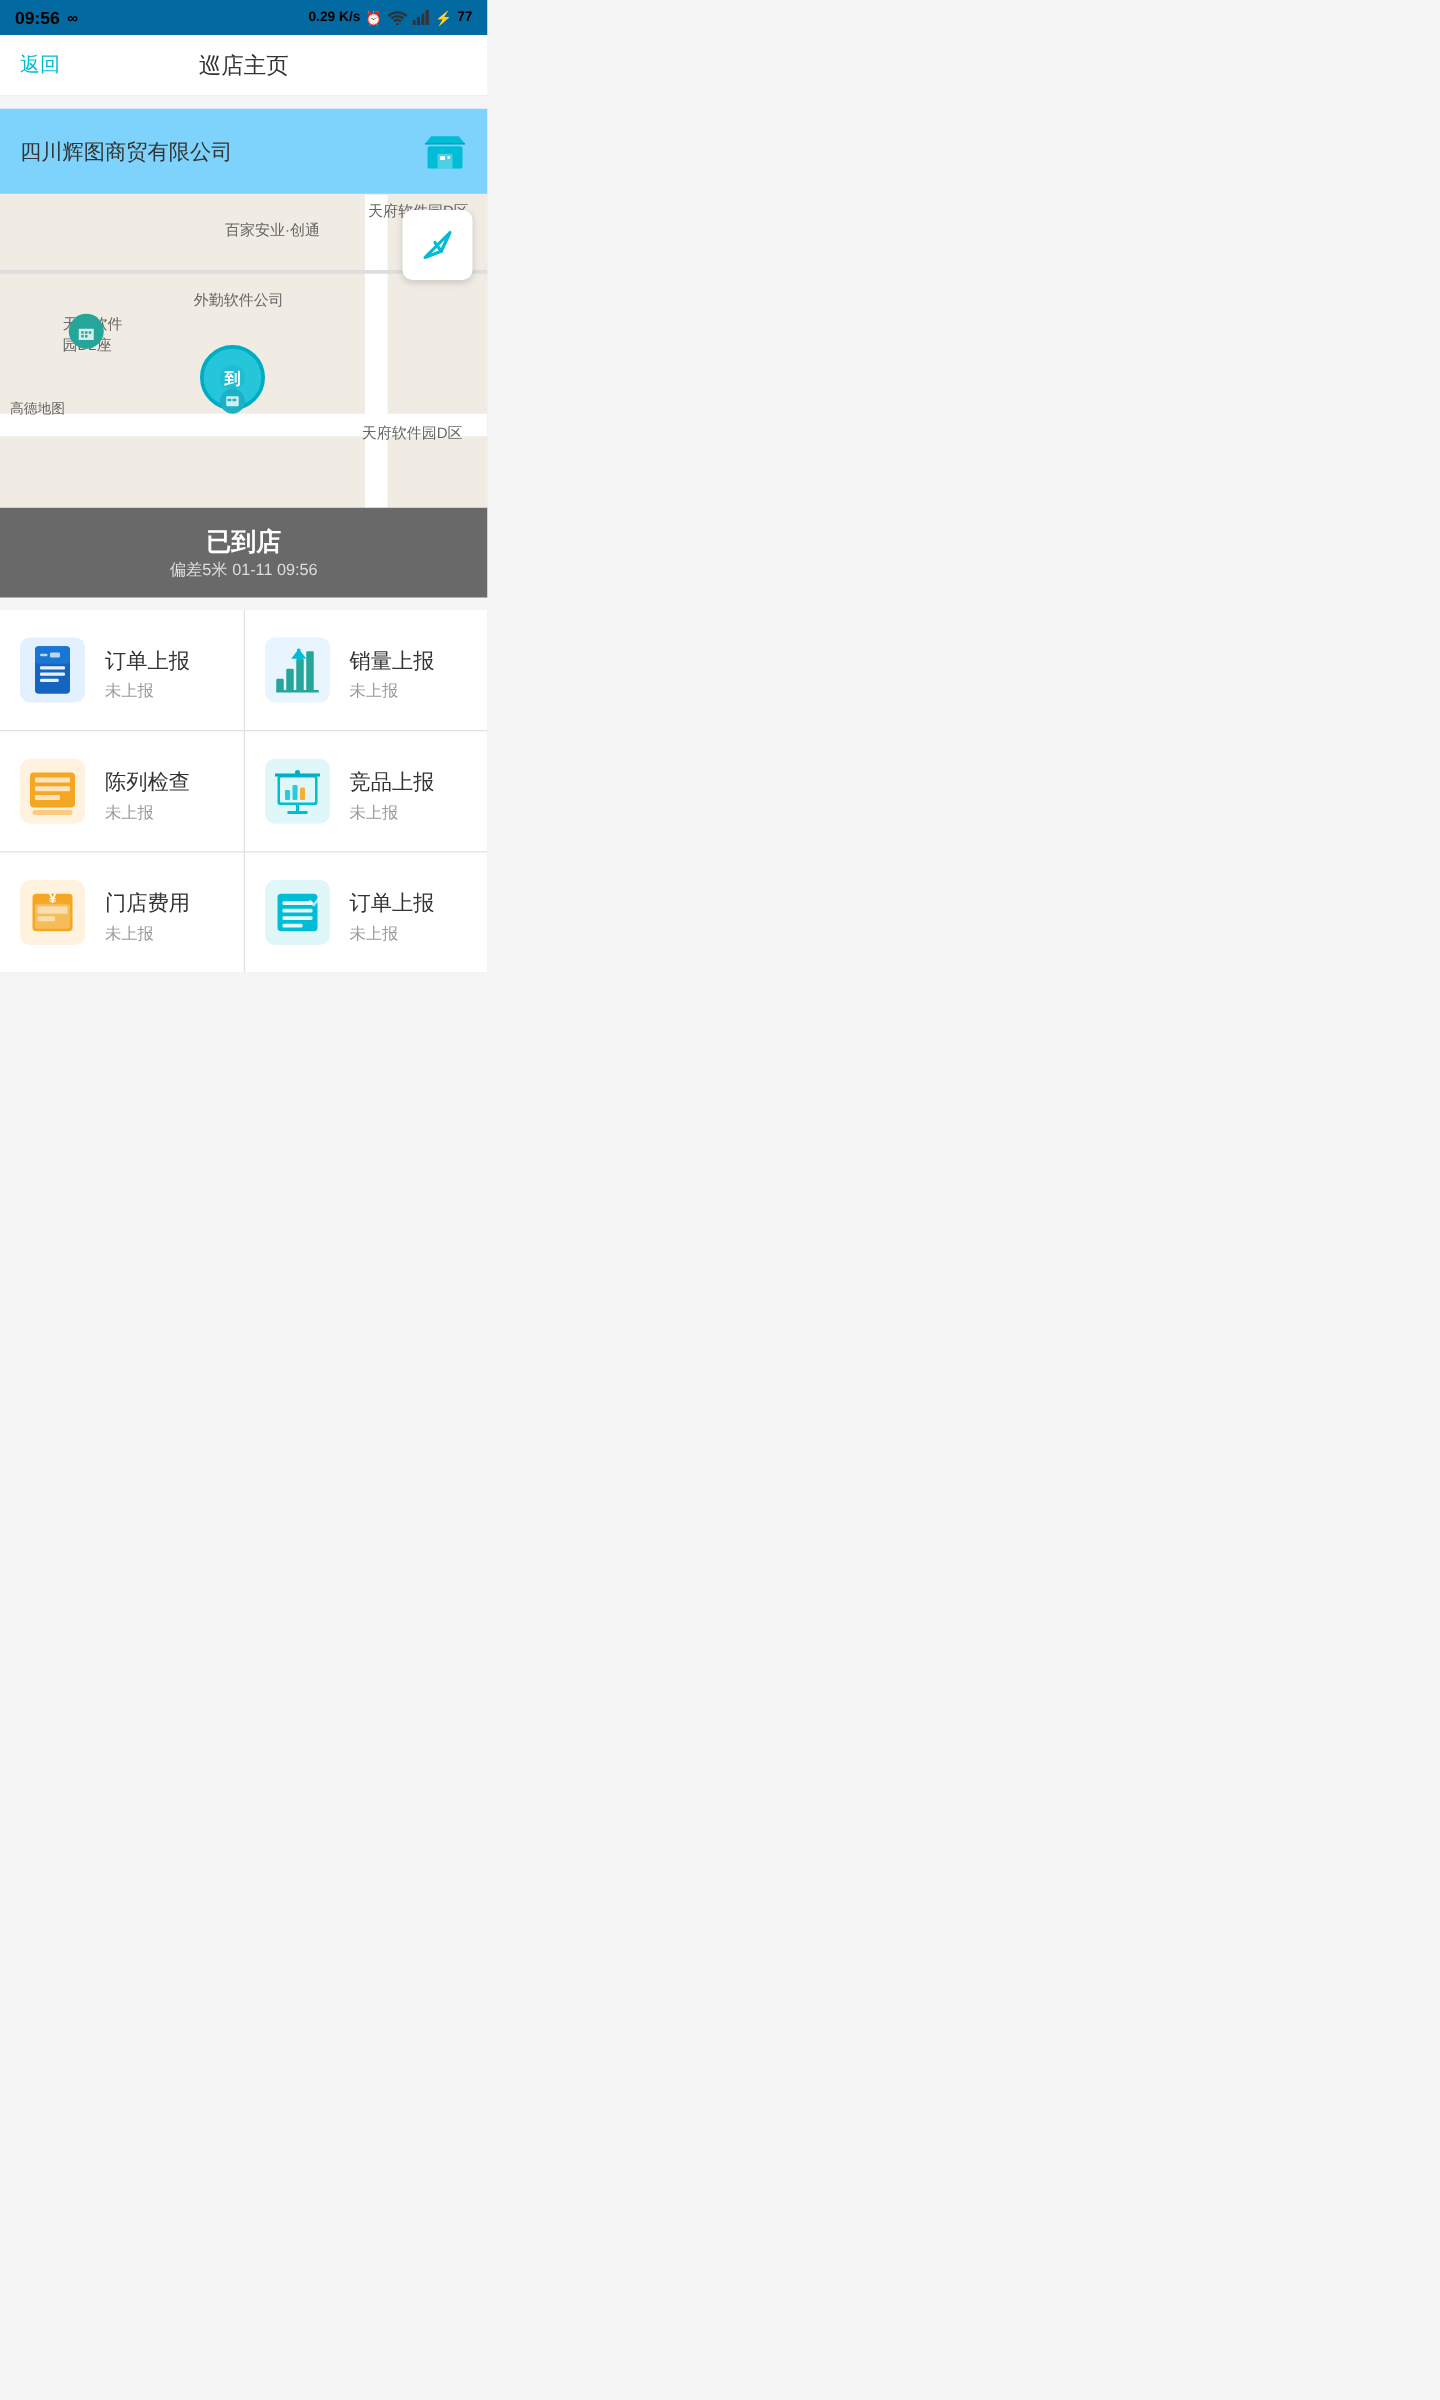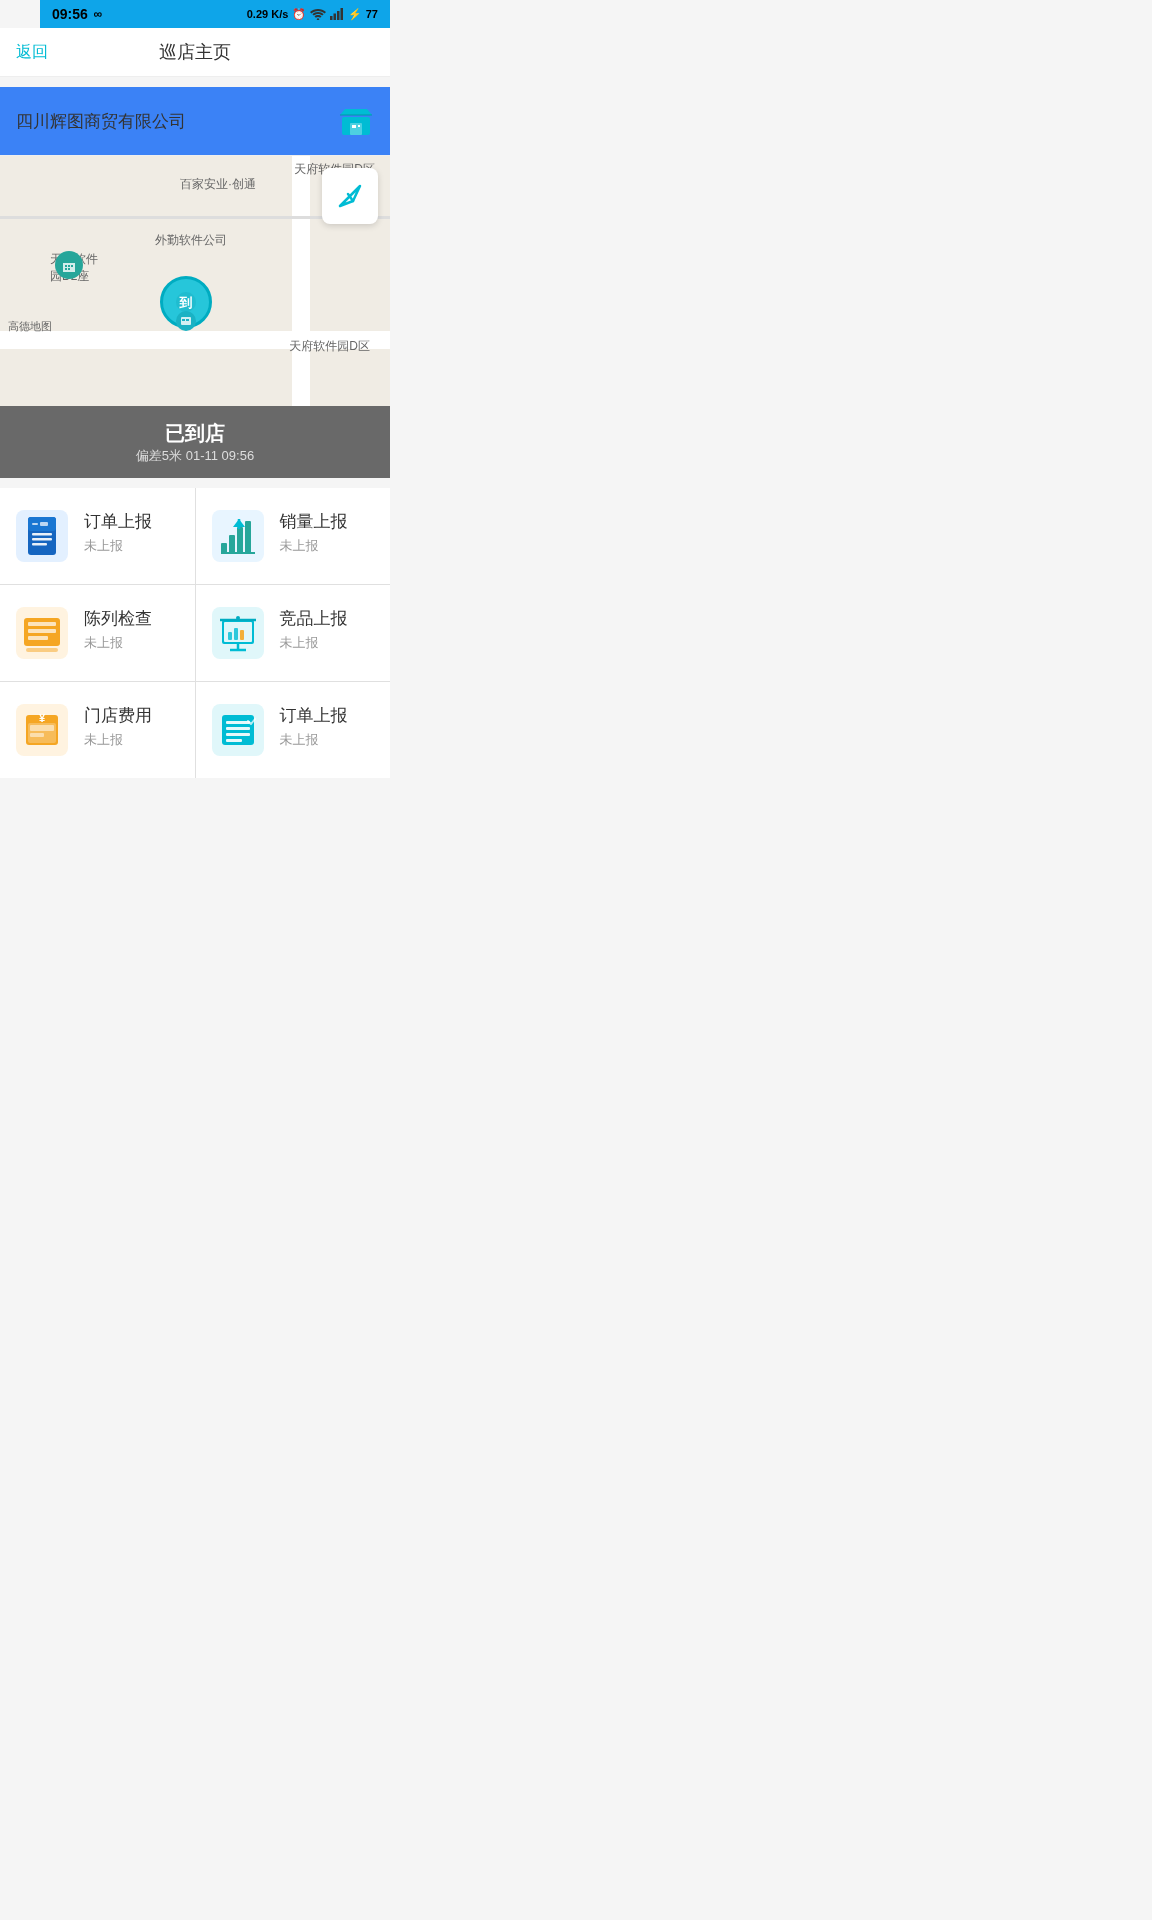--- a/index.html
+++ b/index.html
@@ -11,25 +11,24 @@
       background: #f5f5f5;
       overflow-x: hidden;
     }
 
     
     .status-bar {
       display: flex;
       justify-content: space-between;
       align-items: center;
       padding: 6px 12px;
-      background: #0ea5e9;
+      background: #0369a1;
       height: 28px;
       font-size: 12px;
       font-weight: 600;
-      margin-left: 40px;
     }
     .status-left { display: flex; align-items: center; gap: 6px; }
     .status-right { display: flex; align-items: center; gap: 4px; font-size: 11px; padding-left: 32px; }
     .status-time { font-size: 14px; font-weight: 700; }
 
     
     .top-nav {
       display: flex;
       align-items: center;
       justify-content: center;
@@ -46,21 +45,21 @@
       cursor: pointer;
     }
     .nav-title {
       font-size: 18px;
       font-weight: 500;
       color: #333;
     }
 
     
     .store-info {
-      background: #3b82f6;
+      background: #7dd3fc;
       margin-top: 10px;
     }
     .store-name-row {
       display: flex;
       justify-content: space-between;
       align-items: center;
       padding: 16px 16px;
       border-bottom: 1px solid #eee;
     }
     .store-name {
@@ -238,21 +237,21 @@
     .menu-grid {
       display: grid;
       grid-template-columns: 1fr 1fr;
       gap: 1px;
       background: #e0e0e0;
       margin-top: 10px;
     }
     .menu-item {
       background: #fff;
       display: flex;
-      align-items: flex-start;
+      align-items: flex-end;
       padding: 22px 16px;
       gap: 16px;
       cursor: pointer;
     }
     .menu-icon {
       width: 52px;
       height: 52px;
       border-radius: 8px;
       display: flex;
       align-items: center;

